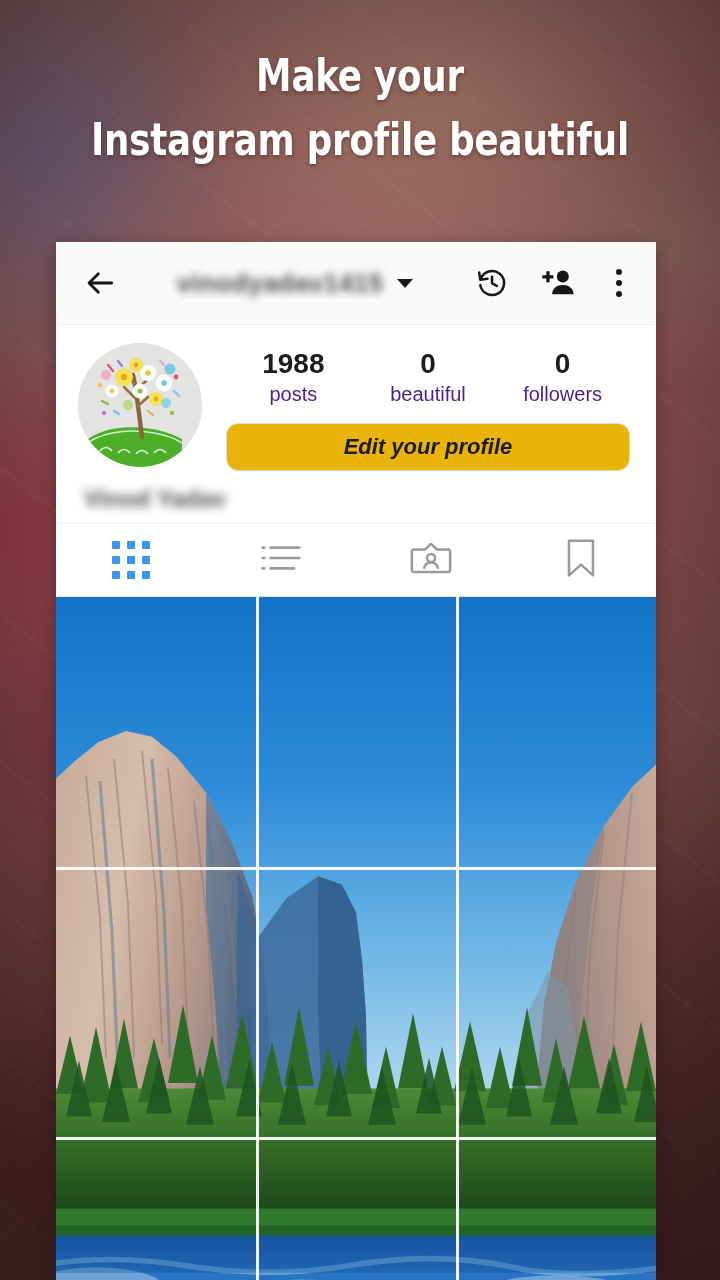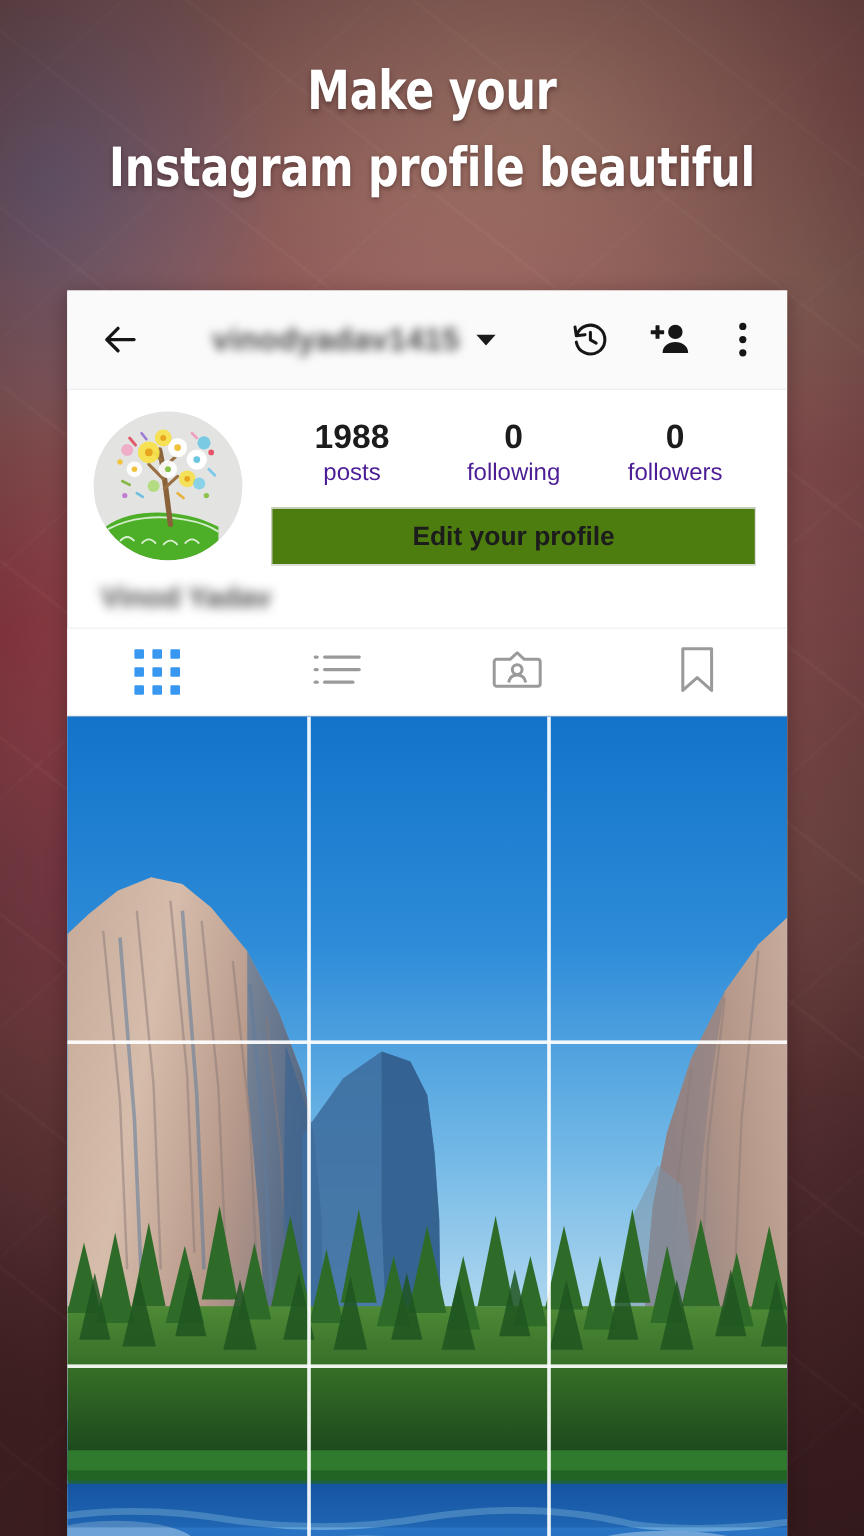--- a/index.html
+++ b/index.html
@@ -171,29 +171,30 @@
   }
   .stat-lbl {
     font-size: 20px;
     color: #4c1d95;
     line-height: 1.3;
   }
   .edit-btn {
     margin: 16px 4px 0 4px;
     height: 46px;
     border: 1px solid #dcdcdc;
-    border-radius: 0;
-    background: #4d7c0f;
+    border-radius: 12px;
+    background: #eab308;
     display: flex;
     align-items: center;
     justify-content: center;
     font-size: 22px;
     font-weight: bold;
     color: #1c1c1c;
     font-family: "Liberation Sans", sans-serif;
+    font-style: italic;
   }
   .display-name {
     margin: 14px 0 2px 6px;
     font-size: 24px;
     font-weight: bold;
     color: #4e4e4e;
     filter: blur(4.6px);
     width: 150px;
     height: 22px;
     user-select: none;
@@ -386,21 +387,21 @@
         </div>
 
         <div class="profile-right">
           <div class="stats">
             <div class="stat">
               <div class="stat-num">1988</div>
               <div class="stat-lbl">posts</div>
             </div>
             <div class="stat">
               <div class="stat-num">0</div>
-              <div class="stat-lbl">following</div>
+              <div class="stat-lbl">beautiful</div>
             </div>
             <div class="stat">
               <div class="stat-num">0</div>
               <div class="stat-lbl">followers</div>
             </div>
           </div>
           <div class="edit-btn">Edit your profile</div>
         </div>
       </div>
 

